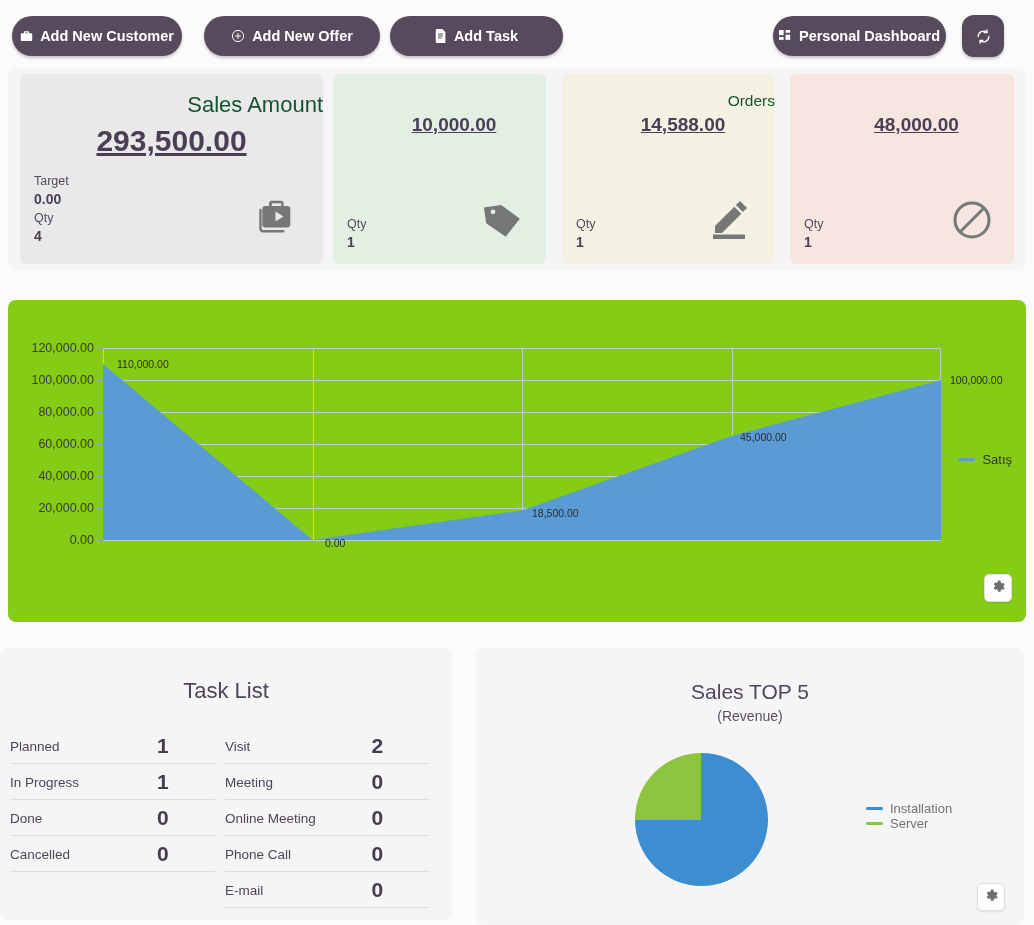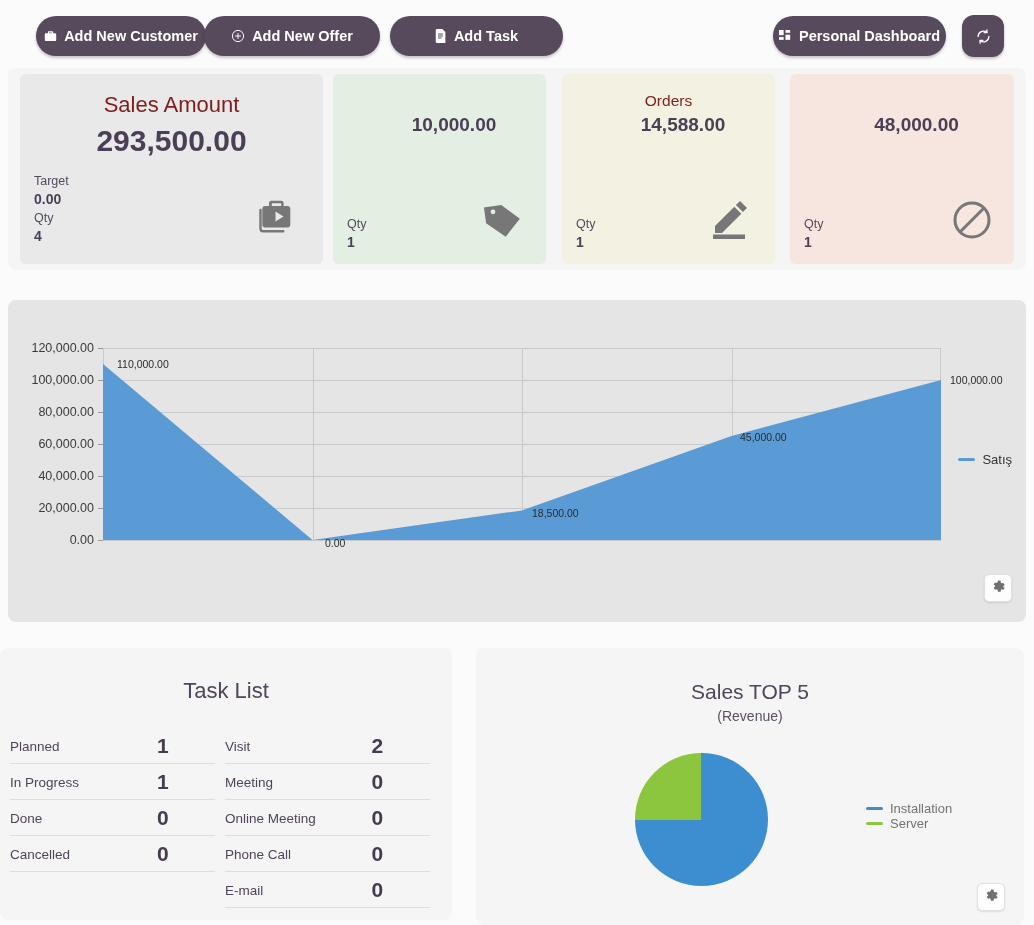--- a/index.html
+++ b/index.html
@@ -19,42 +19,42 @@
     position: absolute; top: 0; height: 40px;
     background: #574A5C; color: #ffffff;
     border: none; border-radius: 20px;
     font-size: 14.5px; font-weight: bold;
     font-family: "Liberation Sans", sans-serif;
     display: flex; align-items: center; justify-content: center; gap: 7px;
     box-shadow: 0 2px 3px rgba(0,0,0,0.22);
     cursor: pointer; white-space: nowrap;
   }
   .btn .bicon { display: inline-flex; align-items: center; justify-content: center; }
-  #btn-customer { left: 36px;  width: 170px; }
+  #btn-customer { left: 12px;  width: 170px; }
   #btn-offer    { left: 204px; width: 176px; }
   #btn-task     { left: 390px; width: 173px; }
   #btn-dash     { left: 773px; width: 173px; }
   #btn-refresh  { left: 962px; width: 42px; height: 42px; border-radius: 12px; top: -1px; }
 
   
   .kpi-band {
     position: absolute; left: 8px; top: 68px; width: 1018px; height: 202px;
     background: #f5f5f5; border-radius: 8px;
   }
   .kpi {
     position: absolute; top: 6px; height: 190px; border-radius: 6px;
     padding: 0;
   }
   .kpi-title {
-    position: absolute; left: 0; right: 0; text-align: center;
-    color: #7f1d1d; font-weight: normal;
+    position: absolute; left: 0; right: 0; text-align: right;
+    color: #14532d; font-weight: normal;
   }
   .kpi-value {
     position: absolute; left: 0; right: 0; text-align: center;
-    color: #4a3f55; font-weight: bold;
+    color: #4a3f55; font-weight: bold; text-decoration: underline;
   }
   .kpi-sub { position: absolute; left: 14px; }
   .kpi-sub .lbl { font-size: 12.5px; color: #55495e; line-height: 18px; }
   .kpi-sub .val { font-size: 14px; color: #4a3f55; font-weight: bold; line-height: 19px; }
   .kpi-icon { position: absolute; opacity: 1; }
 
   #kpi-sales  { left: 12px;  width: 303px; background: #e9e9e9; }
   #kpi-offers { left: 325px; width: 213px; background: #e2efe2; }
   #kpi-orders { left: 554px; width: 213px; background: #f3f2e2; }
   #kpi-lost   { left: 782px; width: 224px; background: #f7e5e0; }
@@ -65,21 +65,21 @@
   #kpi-sales .kpi-icon  { right: 22px; bottom: 22px; }
 
   .kpi.small .kpi-title { top: 18px; font-size: 15.5px; }
   .kpi.small .kpi-value { top: 40px; font-size: 19px; padding-left: 29px; }
   .kpi.small .kpi-sub   { top: 141px; }
   .kpi.small .kpi-icon  { right: 22px; bottom: 20px; }
 
   
   .chart-card {
     position: absolute; left: 8px; top: 300px; width: 1018px; height: 322px;
-    background: #e5e5e5; border-radius: 8px;
+    background: #84cc16; border-radius: 8px;
   }
   .plot { position: absolute; left: 95px; top: 48px; width: 838px; height: 192px; }
   .plot .gridline-h {
     position: absolute; left: 0; width: 100%; height: 1px; background: #c9c9c9;
   }
   .plot .gridline-v {
     position: absolute; top: 0; height: 100%; width: 1px; background: #c9c9c9;
   }
   .ylabels { position: absolute; left: 14px; top: 40px; width: 72px; }
   .ylabels div {

